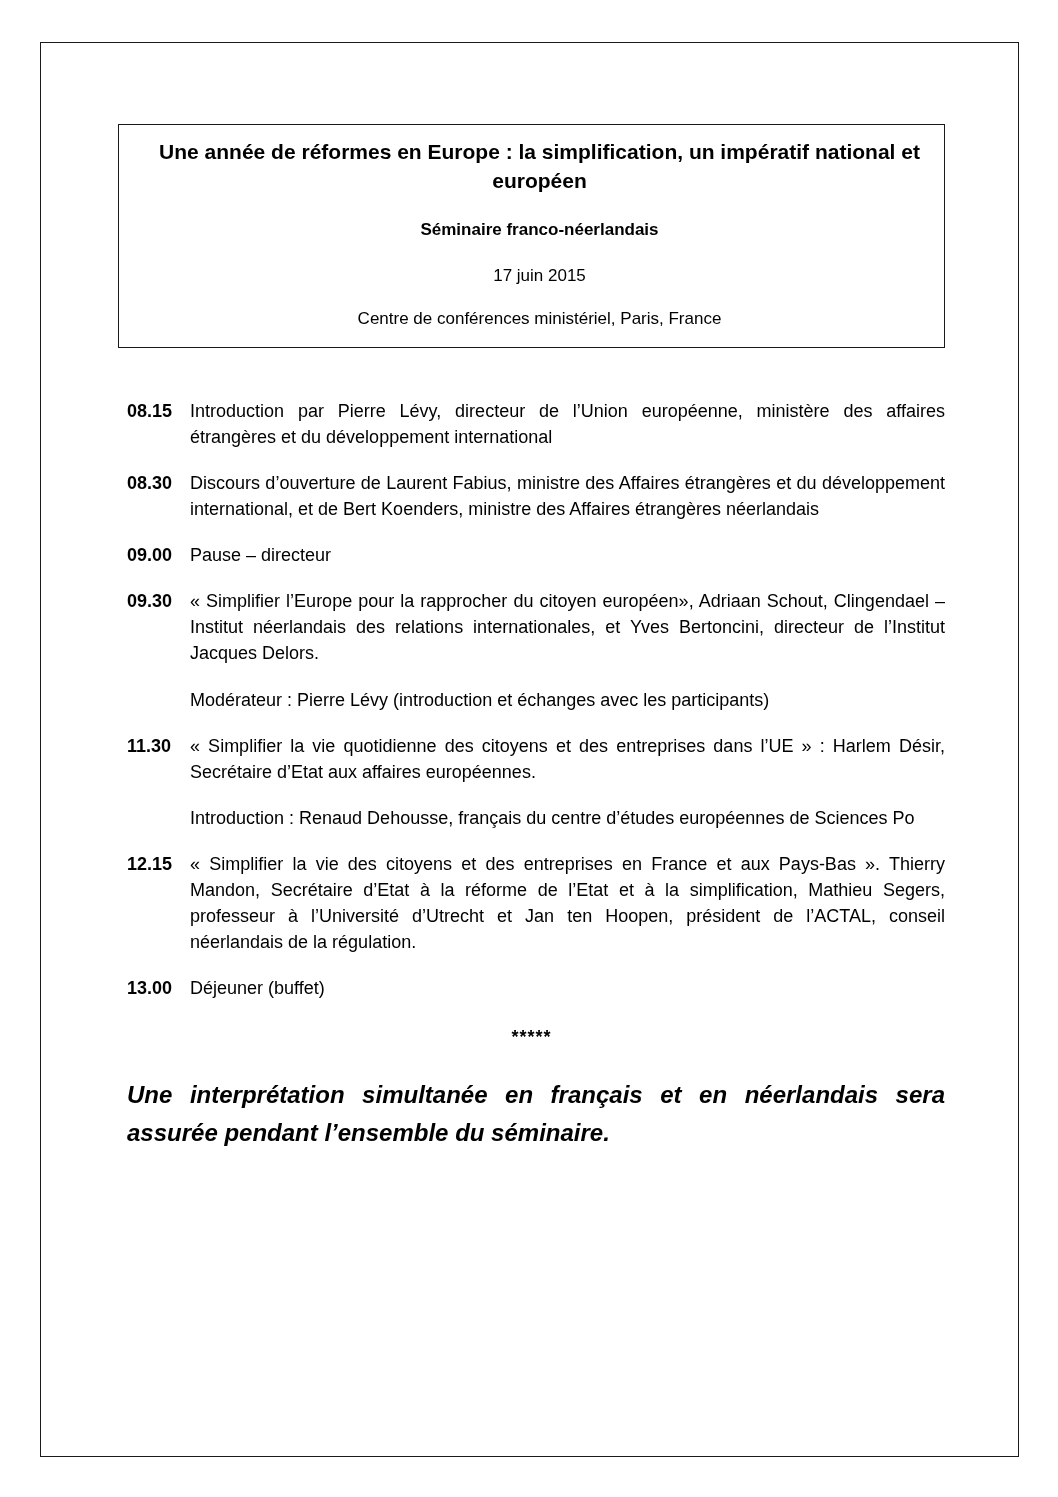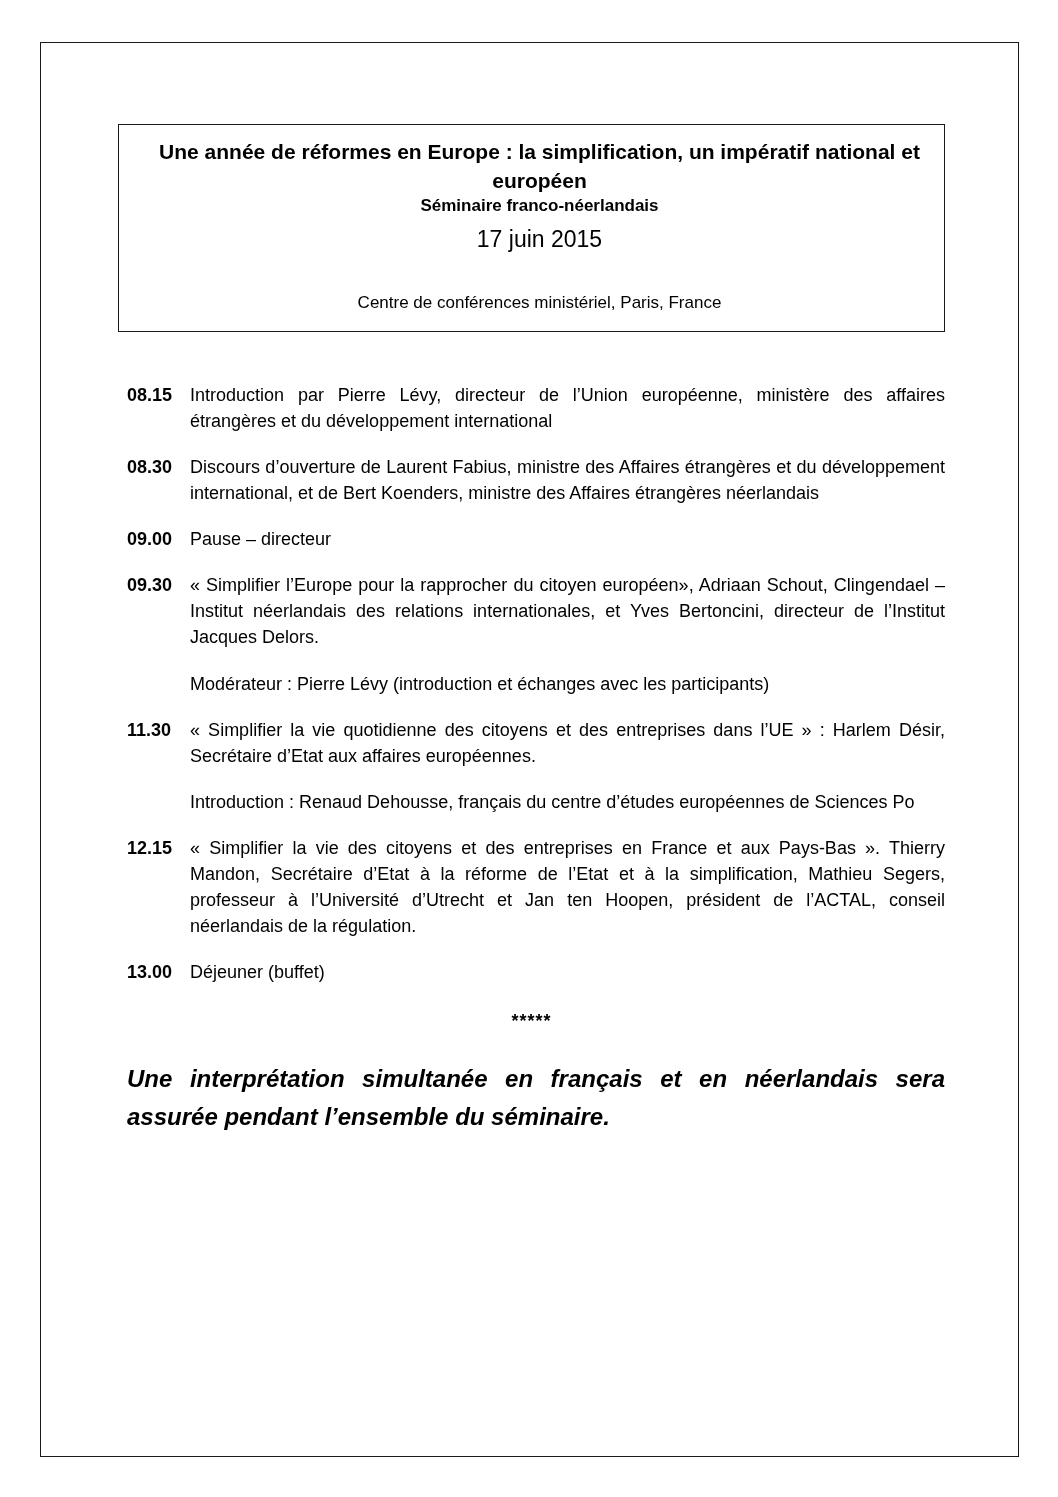--- a/index.html
+++ b/index.html
@@ -30,28 +30,29 @@
     padding: 12px 2px 18px 18px;
   }
   .title {
     font-weight: bold;
     font-size: 21px;
     line-height: 1.4;
   }
   .subtitle {
     font-weight: bold;
     font-size: 17px;
+    margin-top: 24px;
   }
   .date {
-    font-size: 23px;
-    margin-top: 10px;
+    font-size: 17px;
+    margin-top: 26px;
   }
   .location {
     font-size: 17px;
-    margin-top: 40px;
+    margin-top: 23px;
     text-align: center;
   }
   .schedule {
     margin-top: 50px;
     padding-left: 9px;
     font-size: 18px;
     line-height: 1.45;
   }
   .schedule-item {
     display: flex;

